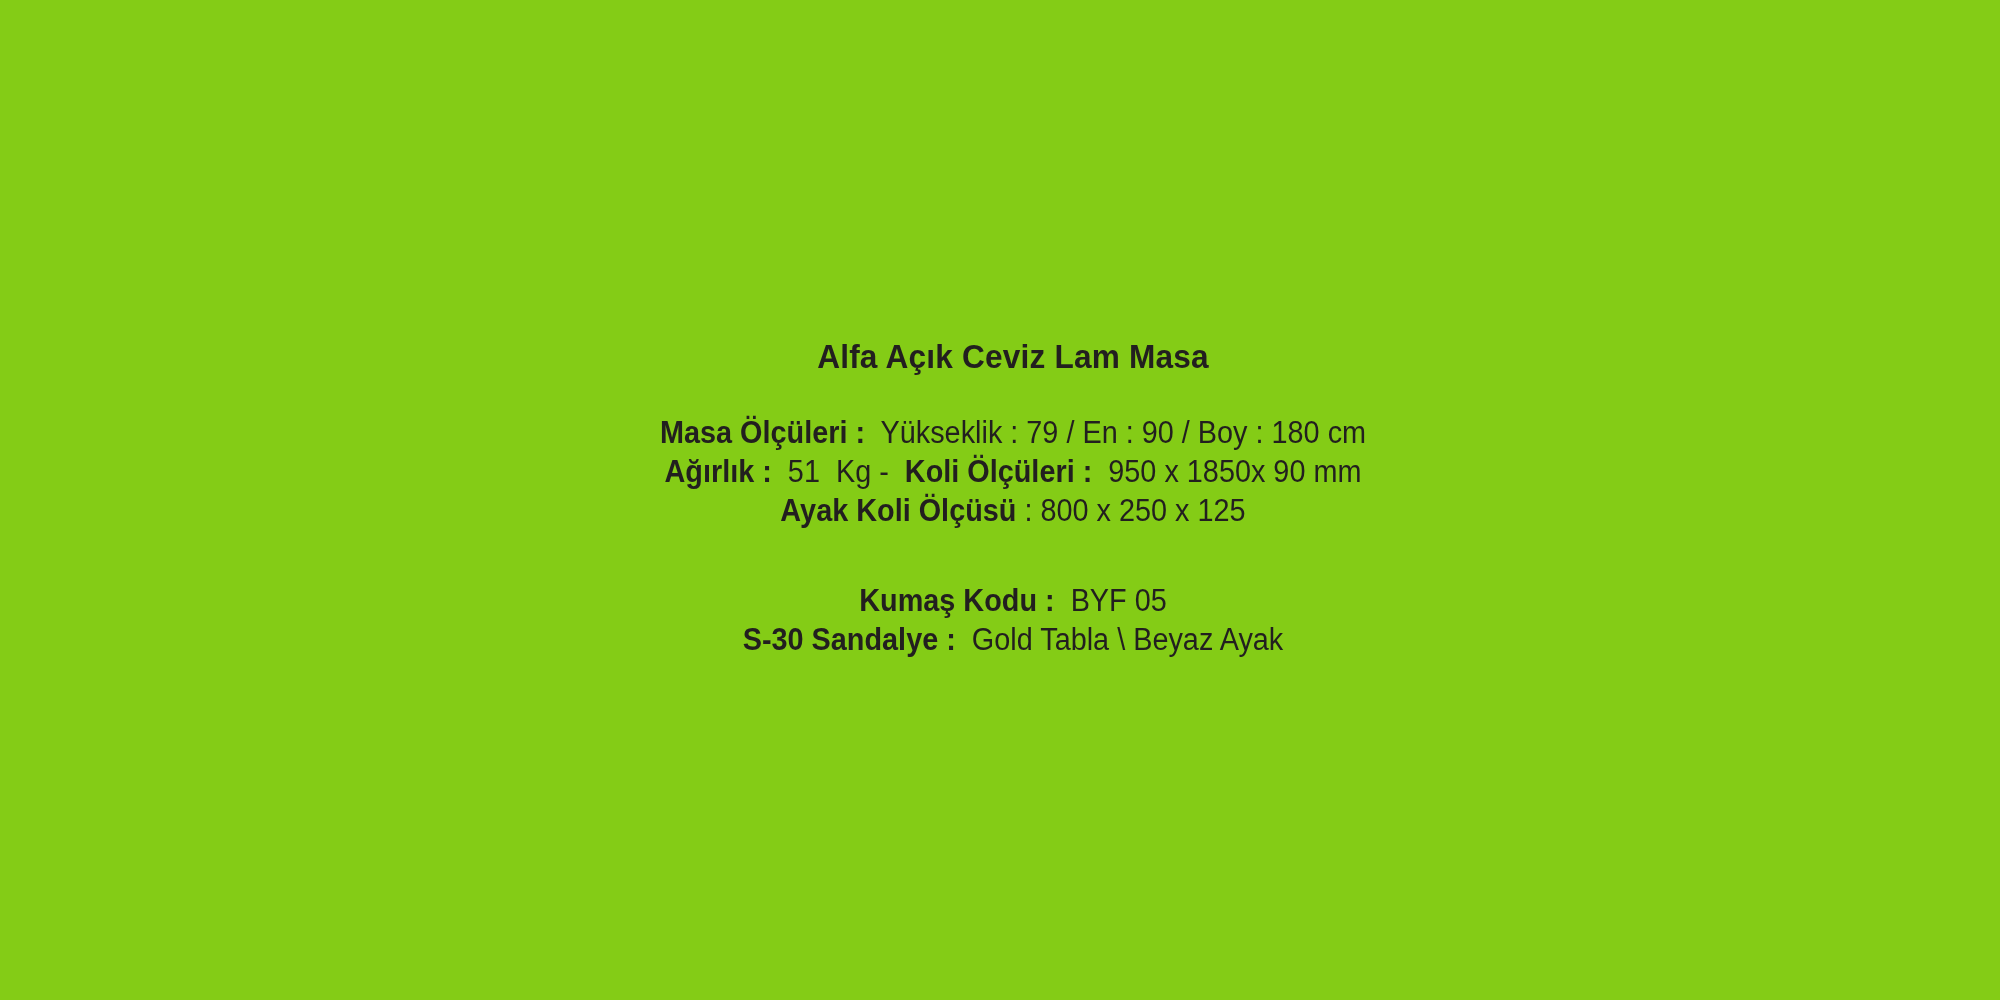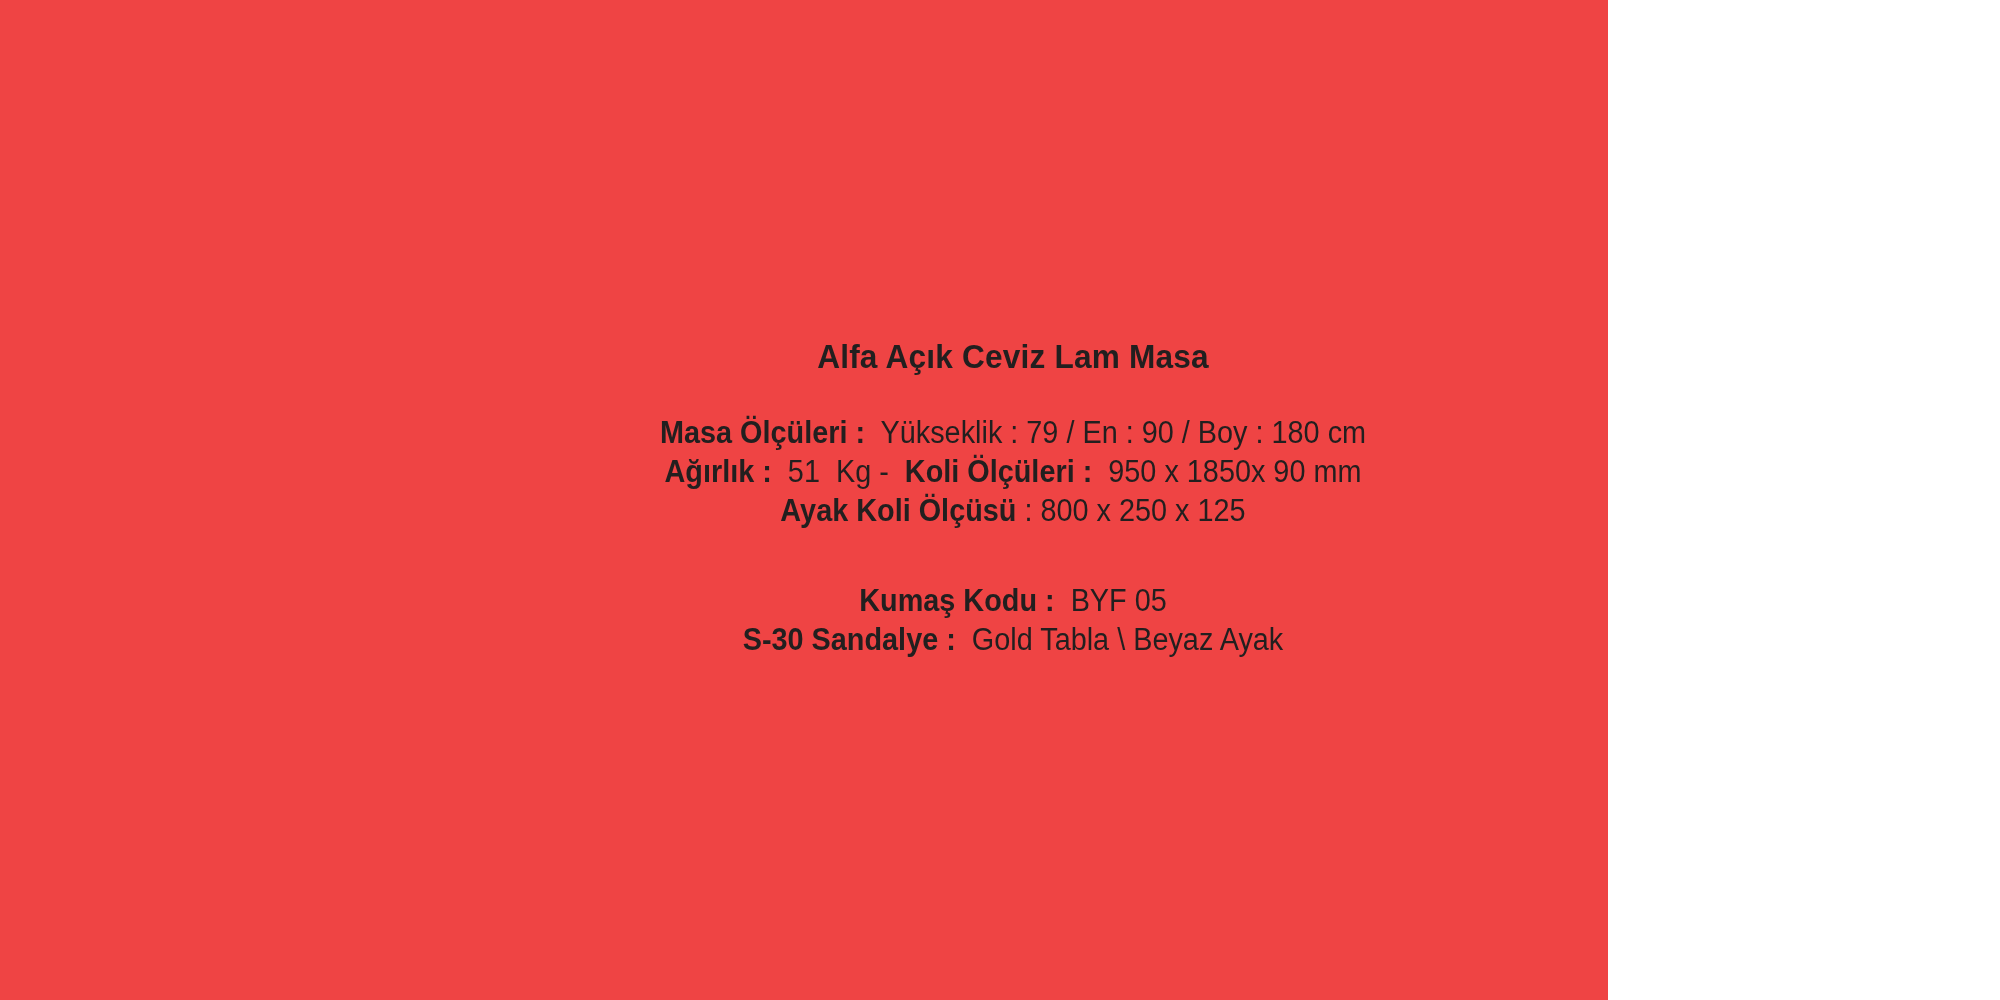--- a/index.html
+++ b/index.html
@@ -8,23 +8,23 @@
   }
   body {
     width: 2000px;
     height: 1000px;
     background: #ffffff;
     overflow: hidden;
     font-family: "Liberation Sans", "DejaVu Sans", sans-serif;
   }
   .sheet {
     position: relative;
-    width: 1608px;
+    width: 2000px;
     height: 1000px;
-    background: #ef4444;
+    background: #84cc16;
   }
   
   .content {
     position: absolute;
     top: 336px;
     left: 13px;
     width: 2000px;
     text-align: center;
     color: #221f1f;
     transform: scaleX(0.93);

